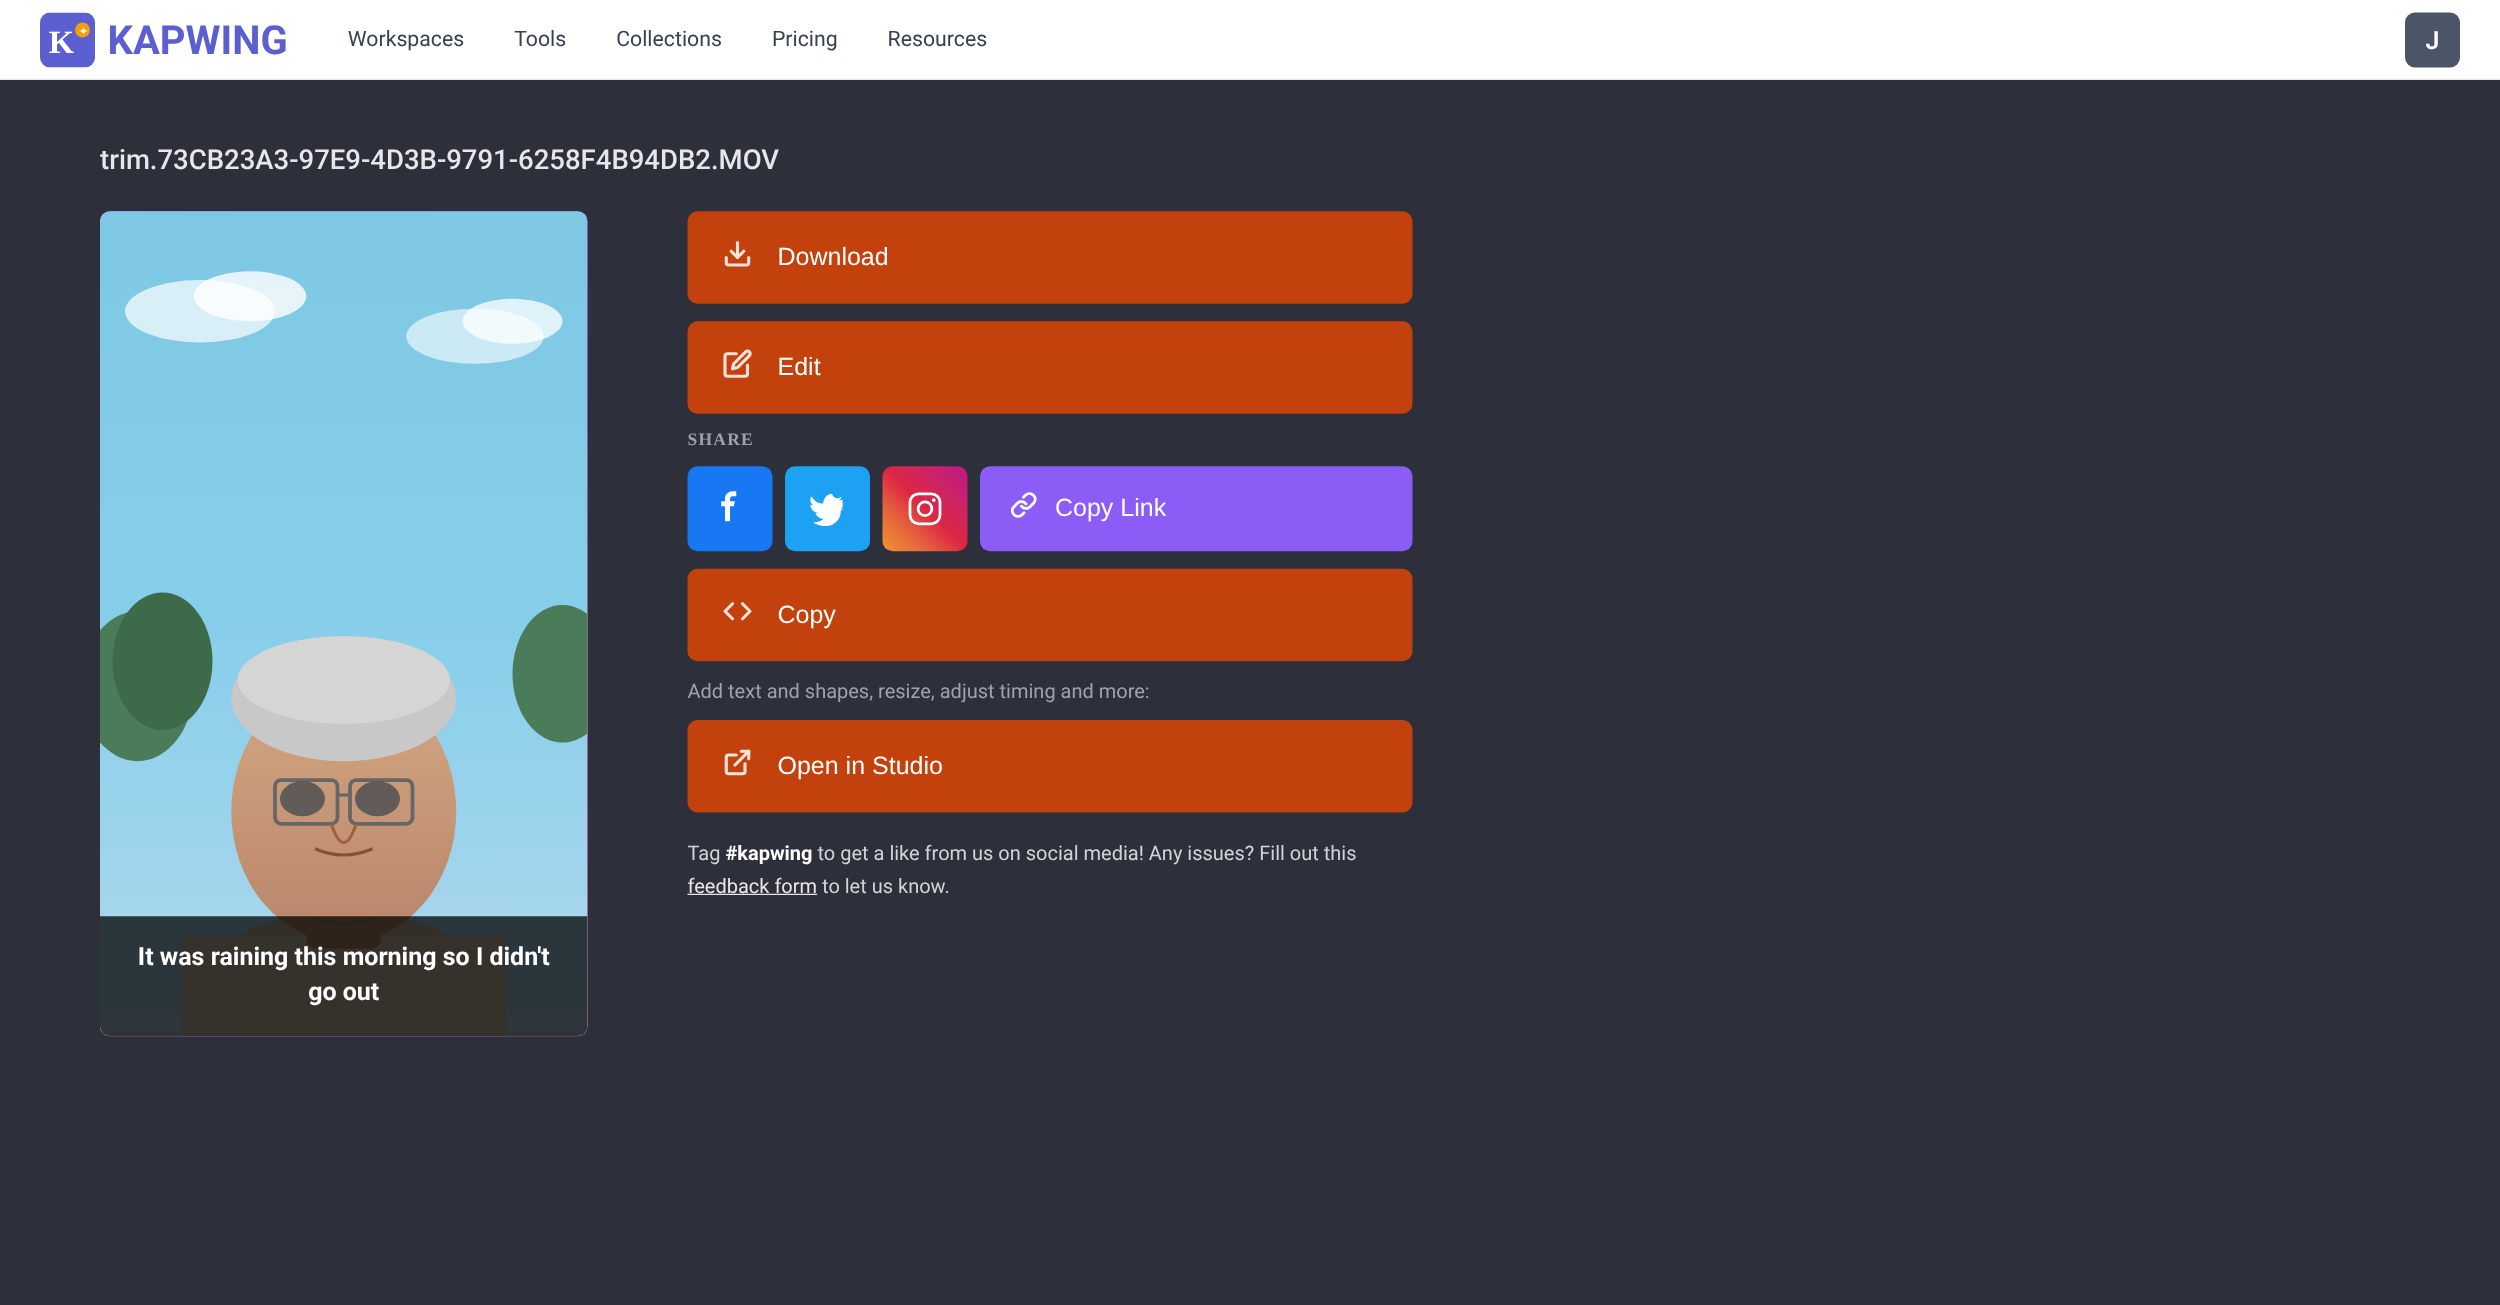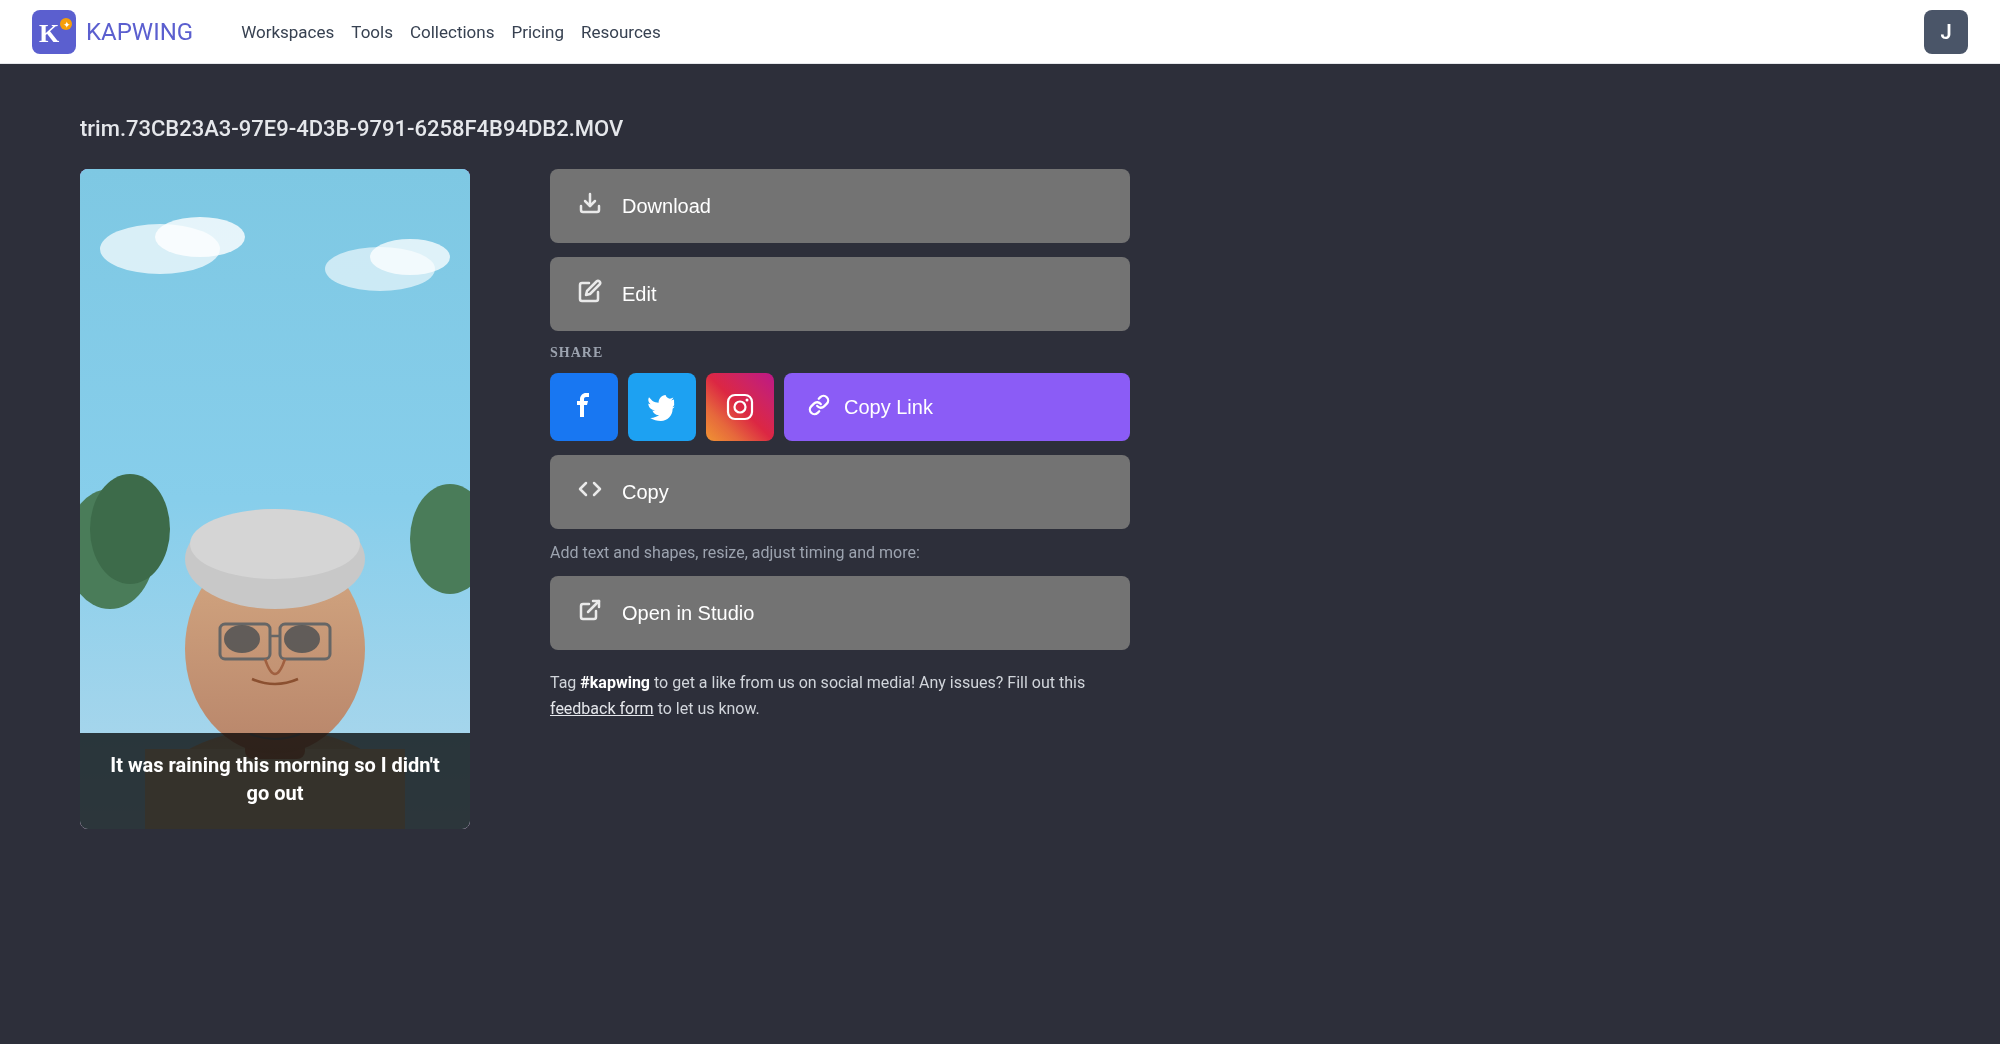--- a/index.html
+++ b/index.html
@@ -24,27 +24,27 @@
       align-items: center;
       gap: 10px;
       margin-right: 48px;
       text-decoration: none;
     }
     .logo-icon {
       width: 44px;
       height: 44px;
     }
     .logo-text {
-      font-size: 24px;
-      font-weight: 400;
+      font-size: 32px;
+      font-weight: 700;
       color: #5b5fcf;
     }
     .nav-links {
       display: flex;
-      gap: 17px;
+      gap: 40px;
       flex: 1;
       text-align: center;
     }
     .nav-link {
       font-size: 17px;
       color: #374151;
       text-decoration: none;
       cursor: pointer;
     }
     .user-avatar {
@@ -116,21 +116,21 @@
     
     .right-panel {
       flex: 1;
       max-width: 580px;
     }
 
     .action-btn {
       display: flex;
       align-items: center;
       gap: 20px;
-      background: #737373;
+      background: #c2410c;
       border: none;
       border-radius: 8px;
       padding: 22px 28px;
       width: 100%;
       color: #ffffff;
       font-size: 20px;
       font-weight: 500;
       cursor: pointer;
       margin-bottom: 14px;
       transition: background 0.2s;

